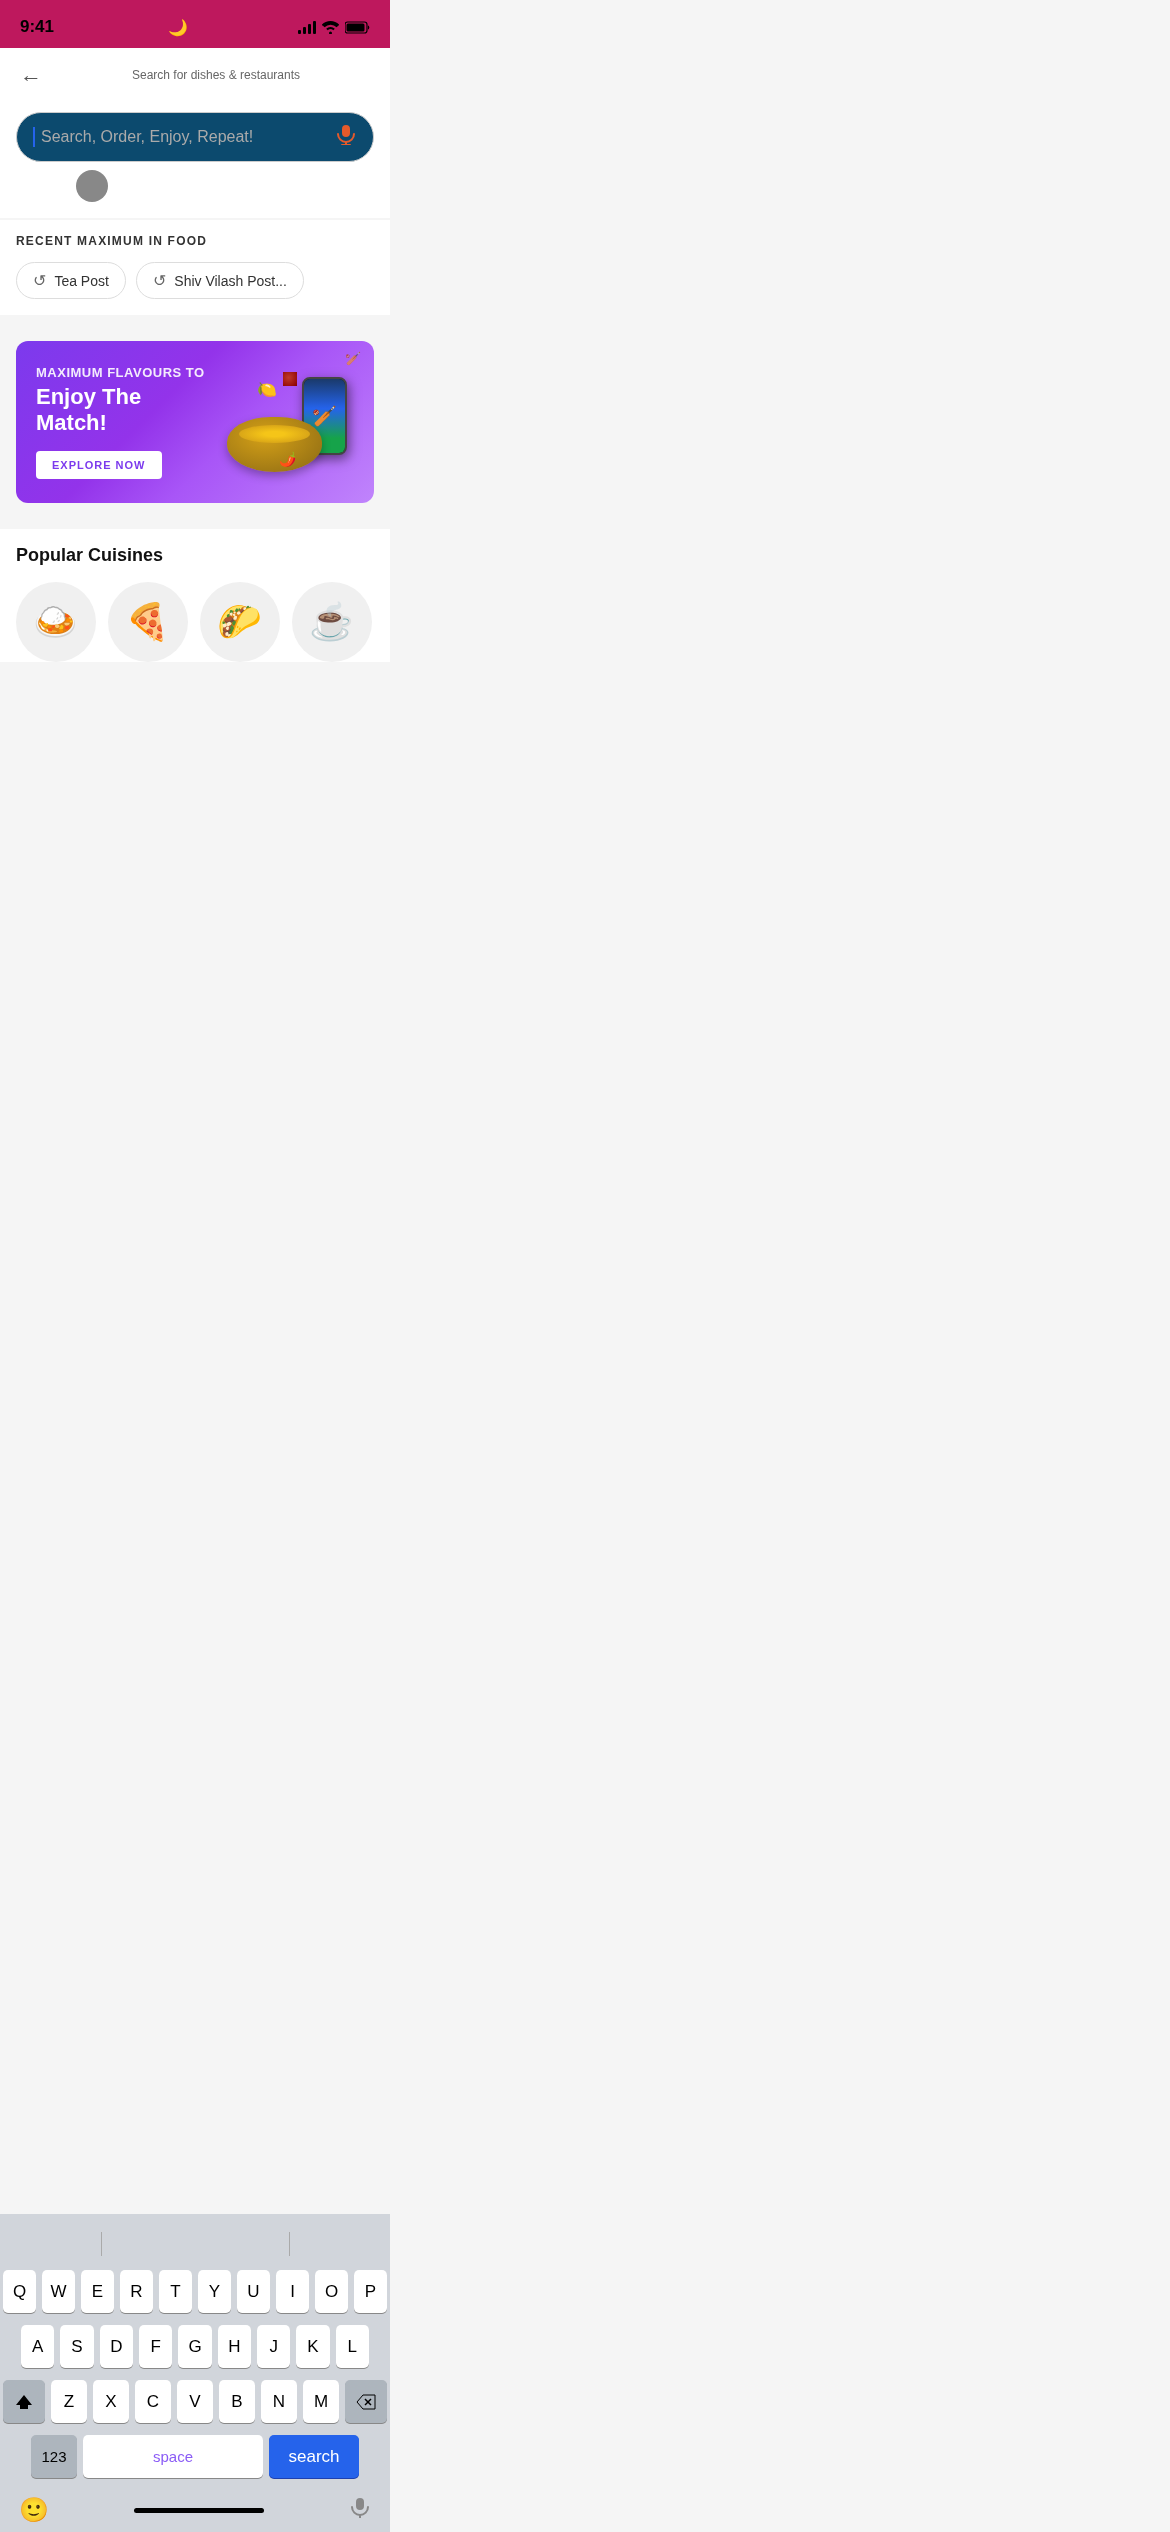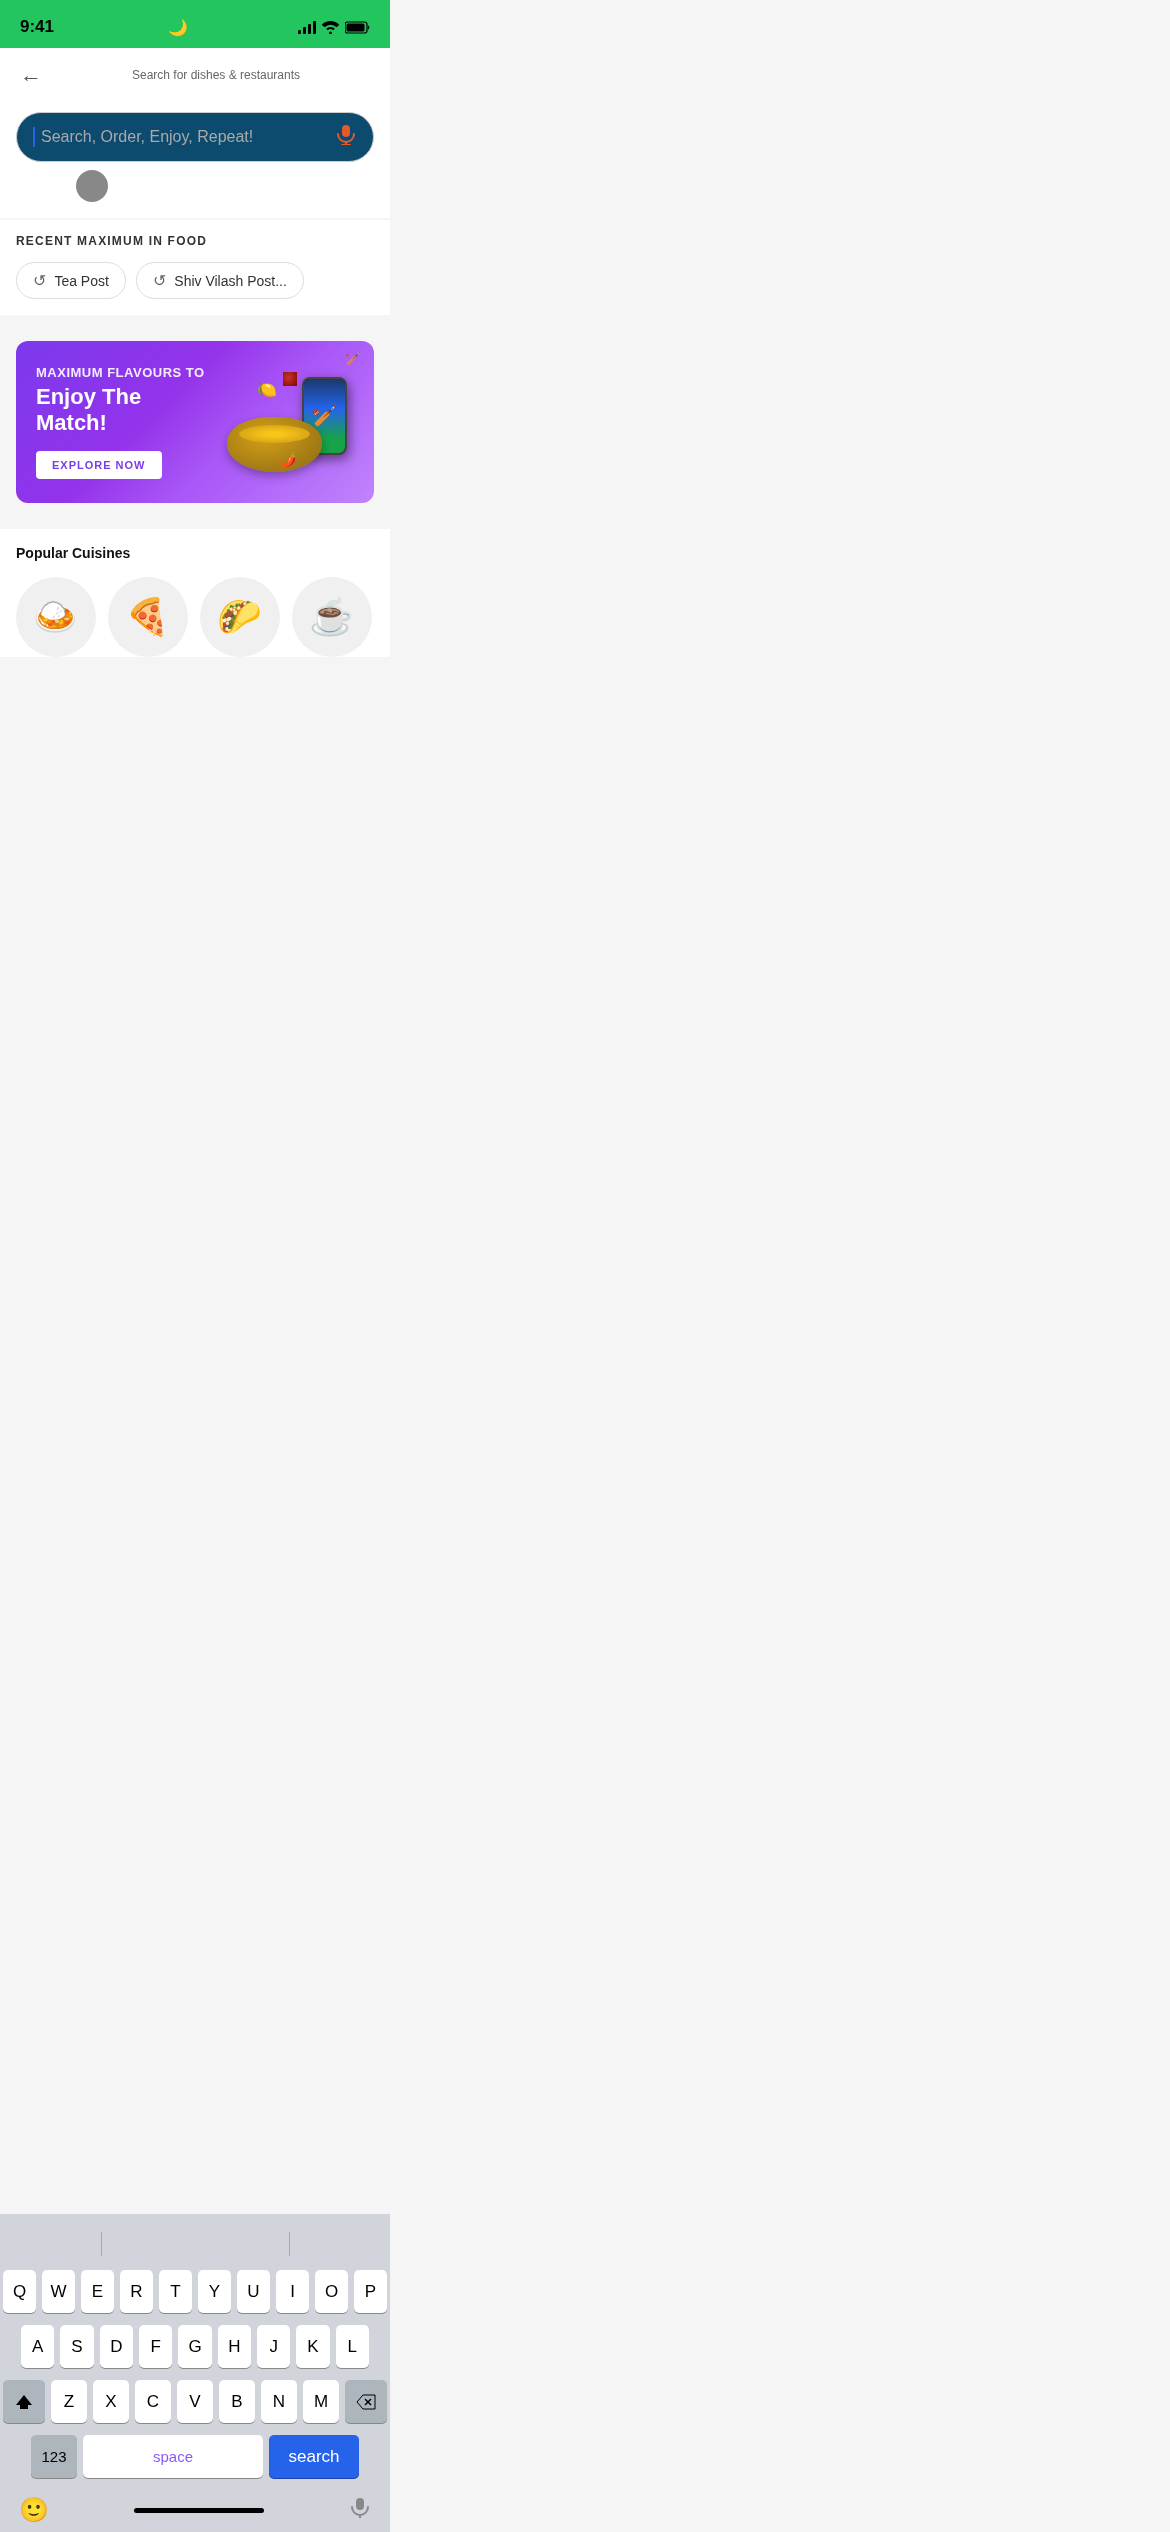--- a/index.html
+++ b/index.html
@@ -7,21 +7,21 @@
     body {
       width: 390px;
       min-height: 844px;
       font-family: -apple-system, BlinkMacSystemFont, 'Helvetica Neue', Arial, sans-serif;
       background: #f5f5f5;
       overflow-x: hidden;
     }
 
     
     .status-bar {
-      background: #22c55e;
+      background: #be185d;
       display: flex;
       justify-content: space-between;
       align-items: center;
       padding: 14px 20px 8px 20px;
       height: 48px;
     }
     .status-time {
       font-size: 17px;
       font-weight: 600;
       color: #000;
@@ -199,21 +199,21 @@
       justify-content: center;
     }
 
     
     .cuisines-section {
       background: #fff;
       margin-top: 8px;
       padding: 16px 16px 0 16px;
     }
     .cuisines-title {
-      font-size: 14px;
+      font-size: 18px;
       font-weight: 800;
       color: #111;
       margin-bottom: 16px;
     }
     .cuisines-row {
       display: flex;
       gap: 12px;
       overflow: hidden;
     }
     .cuisine-item {

